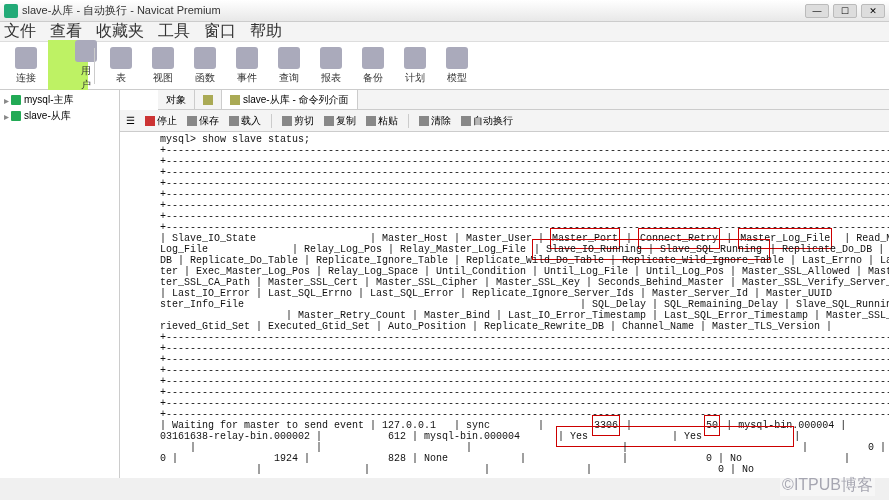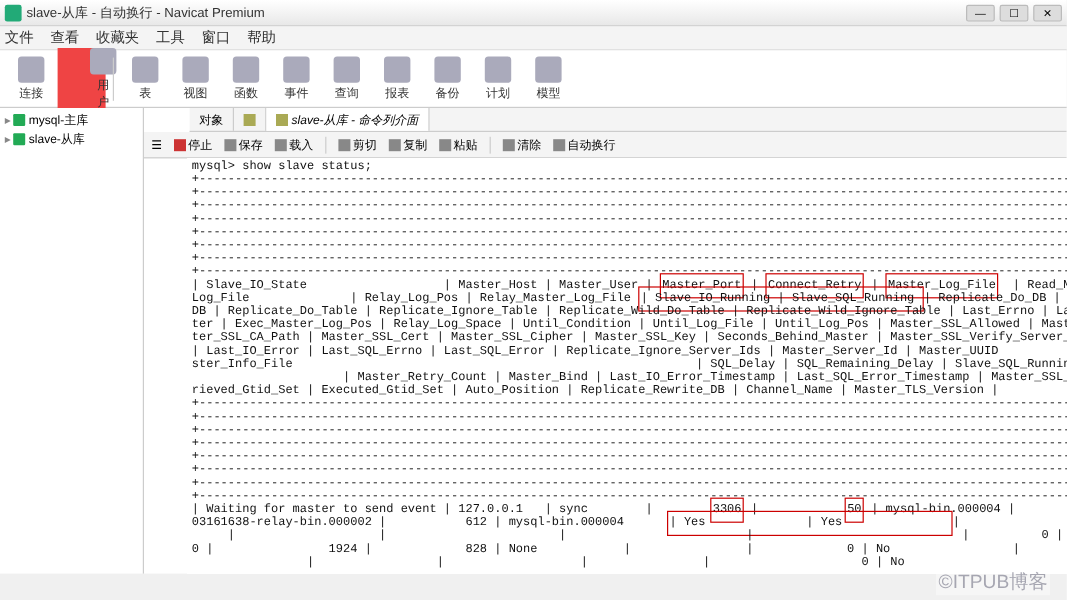--- a/index.html
+++ b/index.html
@@ -2,34 +2,34 @@
 <html><head>
 <meta charset="utf-8">
 <style>
 * { margin: 0; padding: 0; box-sizing: border-box; }
 body { font-family: "Microsoft YaHei", SimSun, Arial, sans-serif; font-size: 11px; background: #f0f0f0; width: 889px; height: 500px; overflow: hidden; position: relative; }
 .titlebar { height: 22px; background: linear-gradient(#fff,#e8e8e8); display: flex; align-items: center; padding: 0 4px; border-bottom: 1px solid #ccc; }
 .titlebar .app-icon { width: 14px; height: 14px; background: #2a7; border-radius: 2px; margin-right: 4px; }
 .titlebar .title { flex: 1; color: #333; }
 .win-btns { display: flex; gap: 4px; }
 .win-btn { width: 24px; height: 14px; background: #ddd; border: 1px solid #bbb; border-radius: 2px; display:flex;align-items:center;justify-content:center;font-size:9px; }
-.menubar { height: 20px; background: #f4f4f4; display: flex; padding: 0 4px; gap: 14px; align-items: center; font-size: 12px; color: #333; border-bottom: 1px solid #ddd; }
+.menubar { height: 20px; background: #f4f4f4; display: flex; padding: 0 4px; gap: 14px; align-items: center; font-size: 16px; color: #333; border-bottom: 1px solid #ddd; }
 .menubar span { cursor: default; }
 .toolbar { height: 48px; background: #fff; border-bottom: 1px solid #ccc; display: flex; align-items: center; padding: 0 6px; gap: 2px; }
 .tool { display: flex; flex-direction: column; align-items: center; width: 40px; font-size: 10px; color: #333; }
 .tool .ic { width: 22px; height: 22px; background: #aab; border-radius: 3px; margin-bottom: 2px; }
-.tool.sel { background: #ef4444; padding-left: 36px; }
+.tool.sel { background: #bef264; padding-left: 36px; }
 .main { display: flex; height: calc(100% - 112px); }
 .sidebar { width: 120px; background: #fff; border-right: 1px solid #ccc; padding: 2px; }
 .tree-item { display: flex; align-items: center; padding: 1px 2px; font-size: 10px; }
 .tree-icon { width: 10px; height: 10px; background: #2a5; margin-right: 3px; border-radius: 1px; }
 .content { flex: 1; background: #fff; display: flex; flex-direction: column; overflow: hidden; }
 .tabs { height: 20px; background: #f4f4f4; display: flex; border-bottom: 1px solid #ccc; font-size: 10px; margin-left: 38px; }
 .tab { padding: 2px 8px; border-right: 1px solid #ccc; display: flex; align-items: center; gap: 3px; }
-.tab.active { background: #fff; font-style: italic; }
+.tab.active { background: #fff; }
 .tab .tic { width: 10px; height: 10px; background: #aa5; }
 .subbar { height: 22px; background: #f4f4f4; display: flex; align-items: center; gap: 10px; padding: 0 6px; font-size: 10px; border-bottom: 1px solid #ccc; }
 .sb-item { display: flex; align-items: center; gap: 2px; }
 .sb-ic { width: 10px; height: 10px; background: #888; }
 .sb-ic.red { background: #c33; }
 .console { flex: 1; overflow: auto; font-family: "Courier New", monospace; font-size: 10px; line-height: 11px; white-space: pre; padding: 2px 4px; color: #111; background: #fff; margin-left: 36px; }
 .rb1 { border: 1.5px solid #c00; padding: 4px 1px; }
 .watermark { position: absolute; right: 14px; bottom: 4px; font-size: 16px; color: rgba(100,100,120,.55); background: rgba(255,255,255,.4); padding: 0 2px; }
 </style>
 </head>

